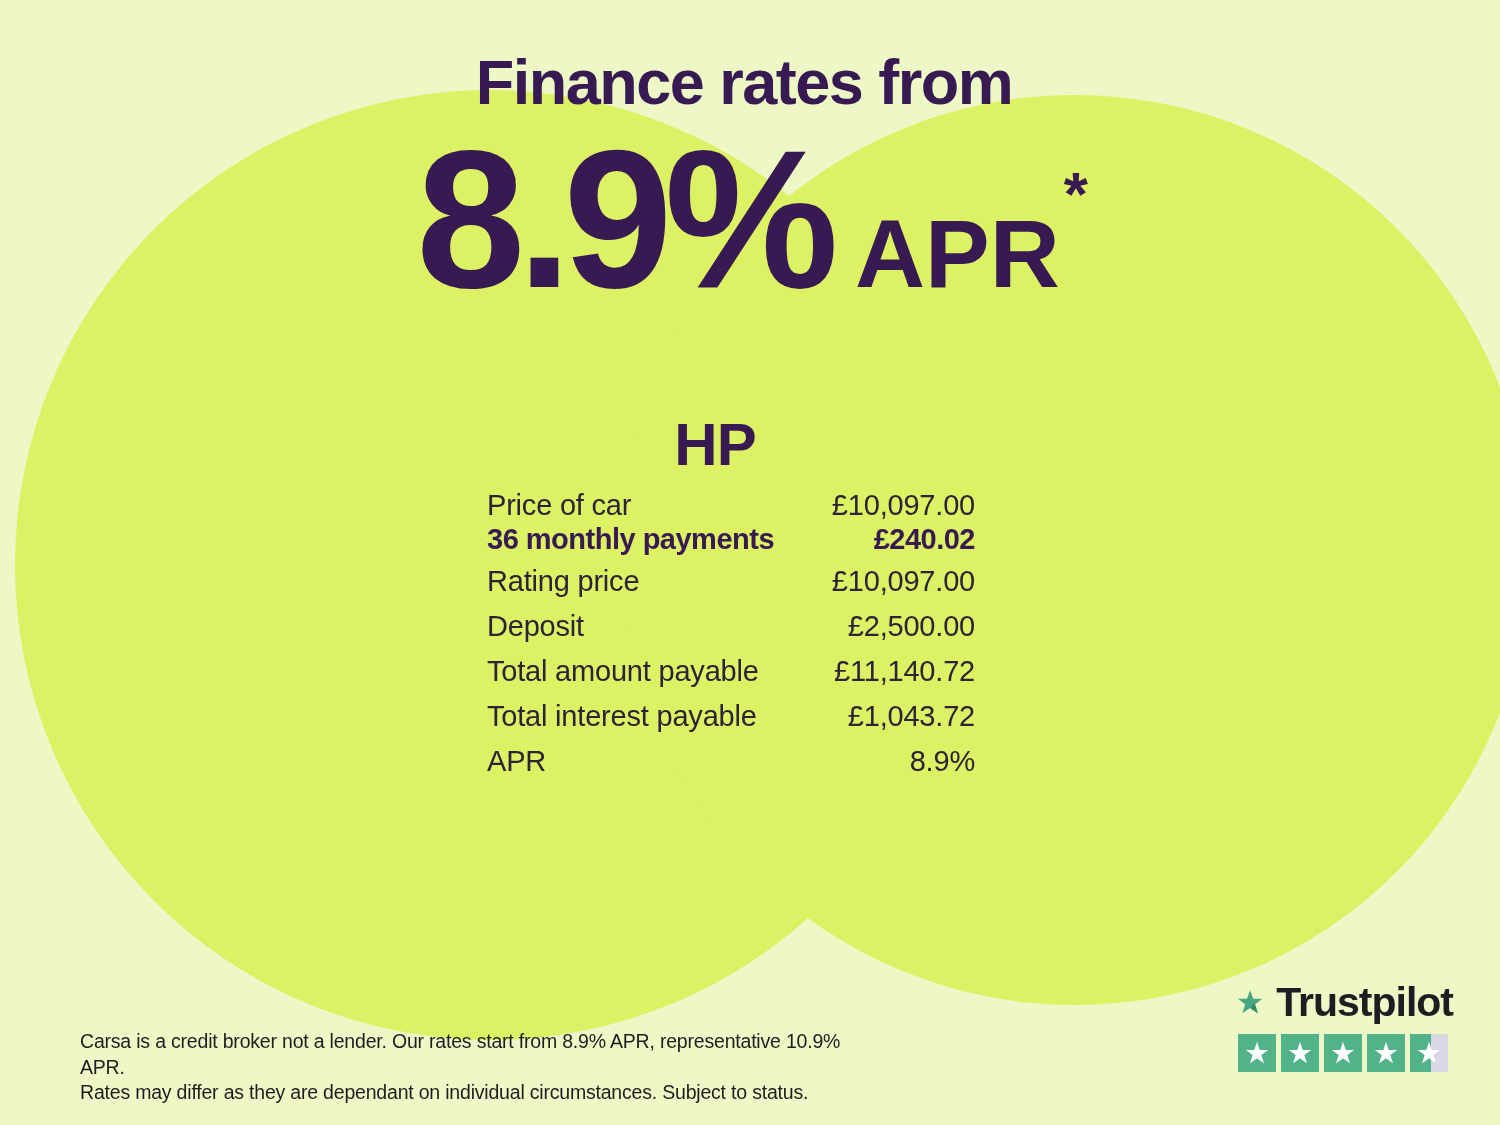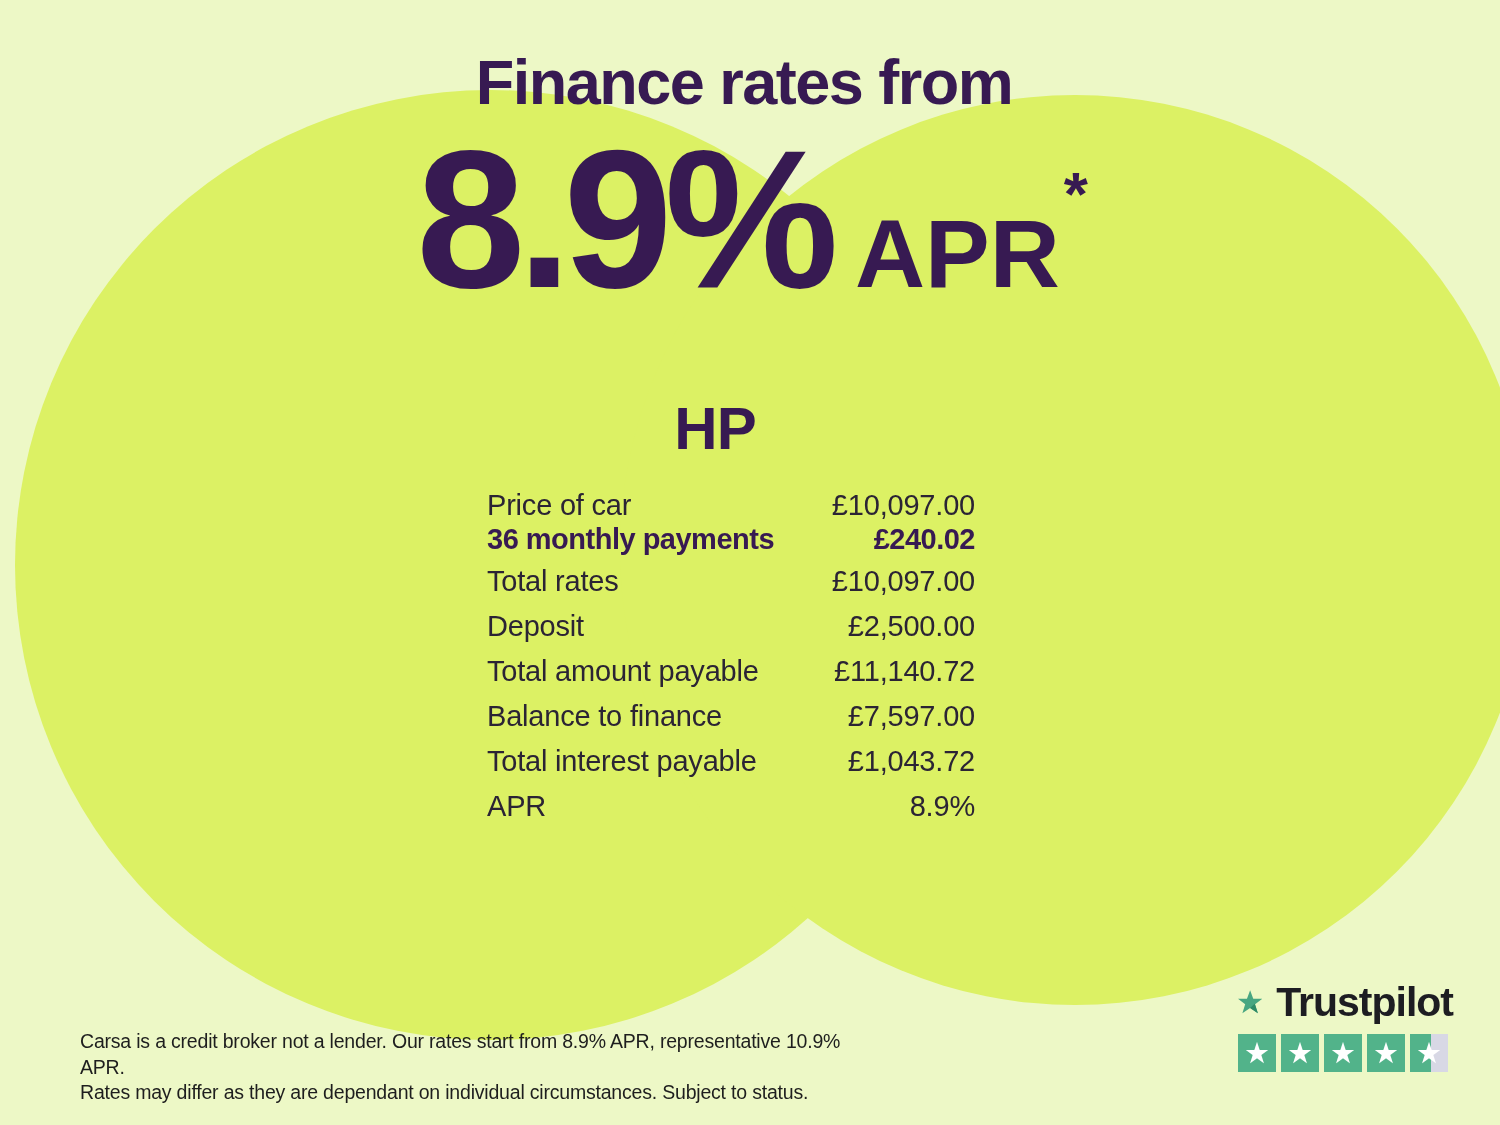--- a/index.html
+++ b/index.html
@@ -42,21 +42,21 @@
     font-size:97px;font-weight:800;letter-spacing:0px;
     color:var(--heading-purple);
     margin-left:24px;
   }
   .rate-asterisk{
     font-size:62px;font-weight:800;
     color:var(--heading-purple);
     position:relative;top:-72px;left:4px;
   }
   .product-title{
-    position:absolute;top:394px;left:0;width:1430px;
+    position:absolute;top:410px;left:0;width:1430px;
     text-align:center;
     font-size:60px;font-weight:800;letter-spacing:-1px;
     color:var(--heading-purple);
   }
   .finance-table{
     position:absolute;left:487px;top:488px;width:488px;
     display:flex;flex-direction:column;
   }
   .frow{
     display:flex;justify-content:space-between;align-items:flex-start;
@@ -124,34 +124,30 @@
 <div class="finance-table">
     <div class="frow">
       <span class="flabel">Price of car</span>
       <span class="fvalue">£10,097.00</span>
     </div>
     <div class="frow bold">
       <span class="flabel">36 monthly payments</span>
       <span class="fvalue">£240.02</span>
     </div>
     <div class="frow">
-      <span class="flabel">Total rates</span>
+      <span class="flabel">Rating price</span>
       <span class="fvalue">£10,097.00</span>
     </div>
     <div class="frow">
       <span class="flabel">Deposit</span>
       <span class="fvalue">£2,500.00</span>
     </div>
     <div class="frow">
       <span class="flabel">Total amount payable</span>
       <span class="fvalue">£11,140.72</span>
-    </div>
-    <div class="frow">
-      <span class="flabel">Balance to finance</span>
-      <span class="fvalue">£7,597.00</span>
     </div>
     <div class="frow">
       <span class="flabel">Total interest payable</span>
       <span class="fvalue">£1,043.72</span>
     </div>
     <div class="frow">
       <span class="flabel">APR</span>
       <span class="fvalue">8.9%</span>
     </div>
   </div>

